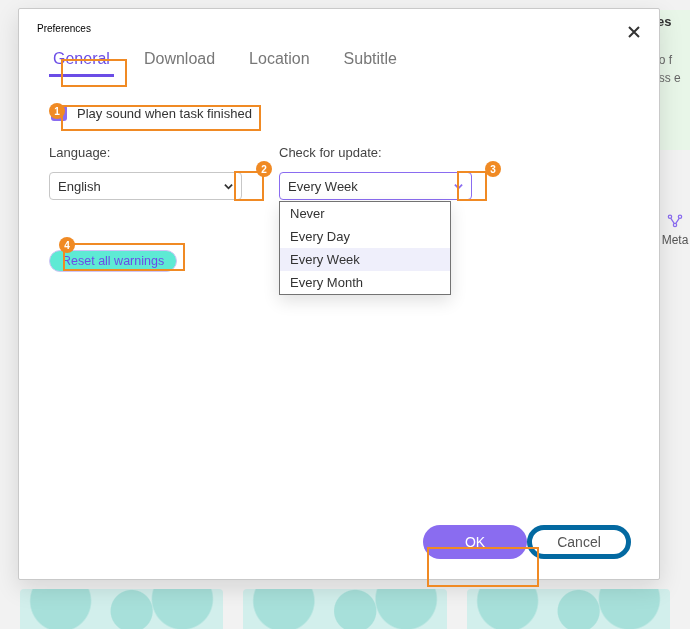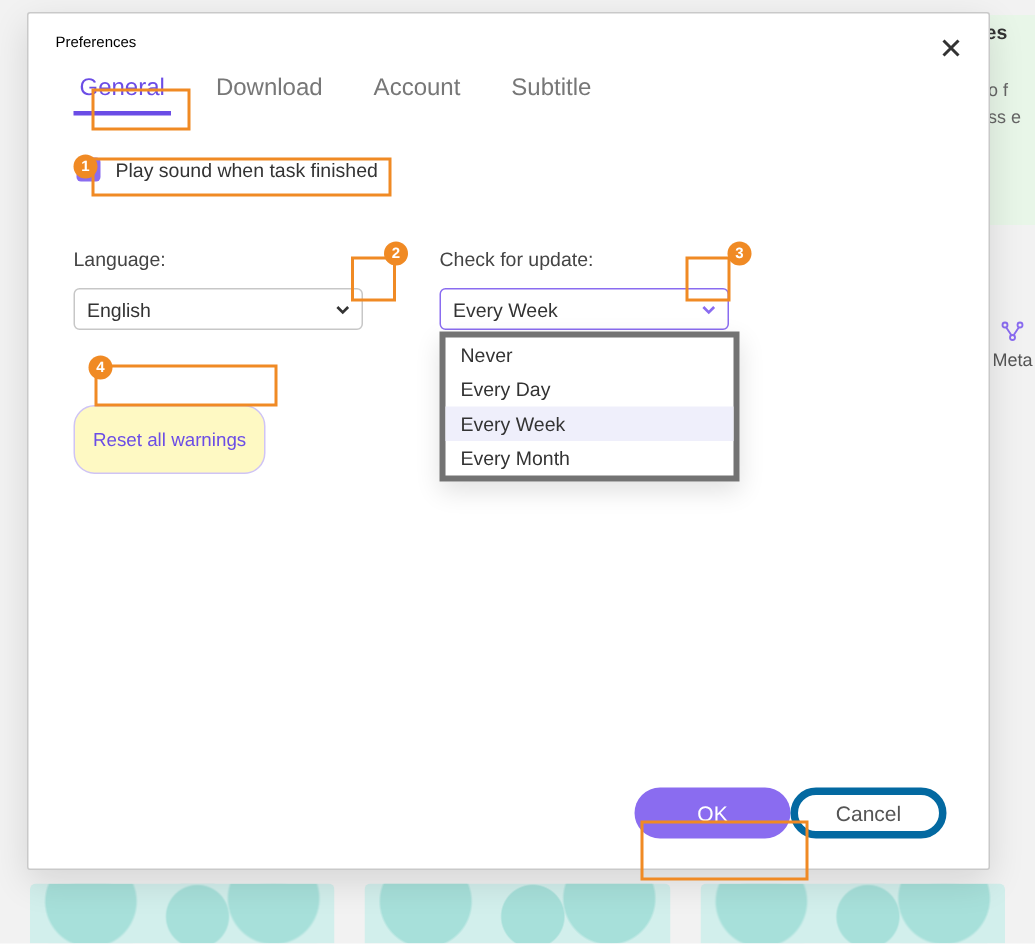--- a/index.html
+++ b/index.html
@@ -25,45 +25,45 @@
   .tabs { display:flex; gap:26px; padding:0 30px 6px; font-size:16px; color:#777; }
   .tab { padding:6px 4px; cursor:pointer; }
   .tab.active { color:#6b4de6; border-bottom:3px solid #6b4de6; }
 
   .content { position:relative; flex:1; padding:18px 30px; font-size:13px; color:#333; }
 
   .check-row { display:flex; align-items:center; gap:10px; padding:4px 2px; }
   .checkbox { width:16px; height:16px; border-radius:3px; background:#8a6cf0; display:flex; align-items:center; justify-content:center; }
   .checkbox svg{width:10px;height:10px;stroke:#fff;stroke-width:3;fill:none;}
 
-  .row2 { display:flex; gap:44px; margin-top:40px; }
+  .row2 { display:flex; gap:30px; margin-top:20px; }
   .col { flex:0 0 200px; }
   .col.wide{flex:0 0 200px; position:relative;}
   .lbl { color:#444; margin-bottom:12px; }
 
   .select {
     width:193px; height:28px; border:1px solid #c7c7c7; border-radius:4px;
     display:flex; align-items:center; justify-content:space-between;
     padding:0 8px; font-size:13px; color:#333; background:#fff; cursor:pointer;
   }
   .select.purple { border-color:#8a6cf0; }
   .chev { width:10px;height:10px;display:flex;align-items:center;justify-content:center;color:#333; }
   .chev svg{width:9px;height:9px;stroke:currentColor;stroke-width:2;fill:none;}
 
   .dropdown {
-    position:absolute; top:56px; left:0; width:200px;
-    border:4px solid #737373; background:#fff; box-shadow:0 6px 16px rgba(0,0,0,.12);
+    position:absolute; top:56px; left:0; width:172px;
+    border:1px solid #737373; background:#fff; box-shadow:0 6px 16px rgba(0,0,0,.12);
   }
   .opt { padding:4px 10px; font-size:13px; cursor:pointer; }
   .opt.sel { background:#efeffb; }
 
   .reset-btn {
-    margin-top:50px; display:inline-block; padding:15px 12px;
+    margin-top:50px; display:inline-block; padding:3px 12px;
     border:1px solid #cfc4f5; border-radius:14px; color:#6b4de6; font-size:12.5px;
-    background:#fef9c3; cursor:pointer;
+    background:#5eead4; cursor:pointer;
   }
 
   .footer { display:flex; justify-content:flex-end; padding:16px 28px 20px; }
   .btn { width:104px; height:34px; border-radius:17px; font-size:14px; display:flex; align-items:center; justify-content:center; cursor:pointer; }
   .btn-primary { background:#8a6cf0; color:#fff; border:none; }
   .btn-secondary { background:#fff; color:#555; border:5px solid #0369a1; }
 
   
   .a-box { position:absolute; border:2px solid #f08a24; pointer-events:none; }
   .a-badge {
@@ -112,21 +112,21 @@
   <div class="title">Preferences</div>
   <div class="close">
     <svg viewBox="0 0 14 14">
         <path d="M2 2l10 10M12 2L2 12"></path>
       </svg>
   </div>
 
   <div class="tabs">
     <div class="tab active">General</div>
     <div class="tab">Download</div>
-    <div class="tab">Account</div>
+    <div class="tab">Location</div>
     <div class="tab">Subtitle</div>
   </div>
 
   <div class="content">
 
     <div class="check-row">
       <span class="checkbox">
         <svg viewBox="0 0 12 12">
             <path d="M2 6l3 3 5-6"></path>
           </svg>

